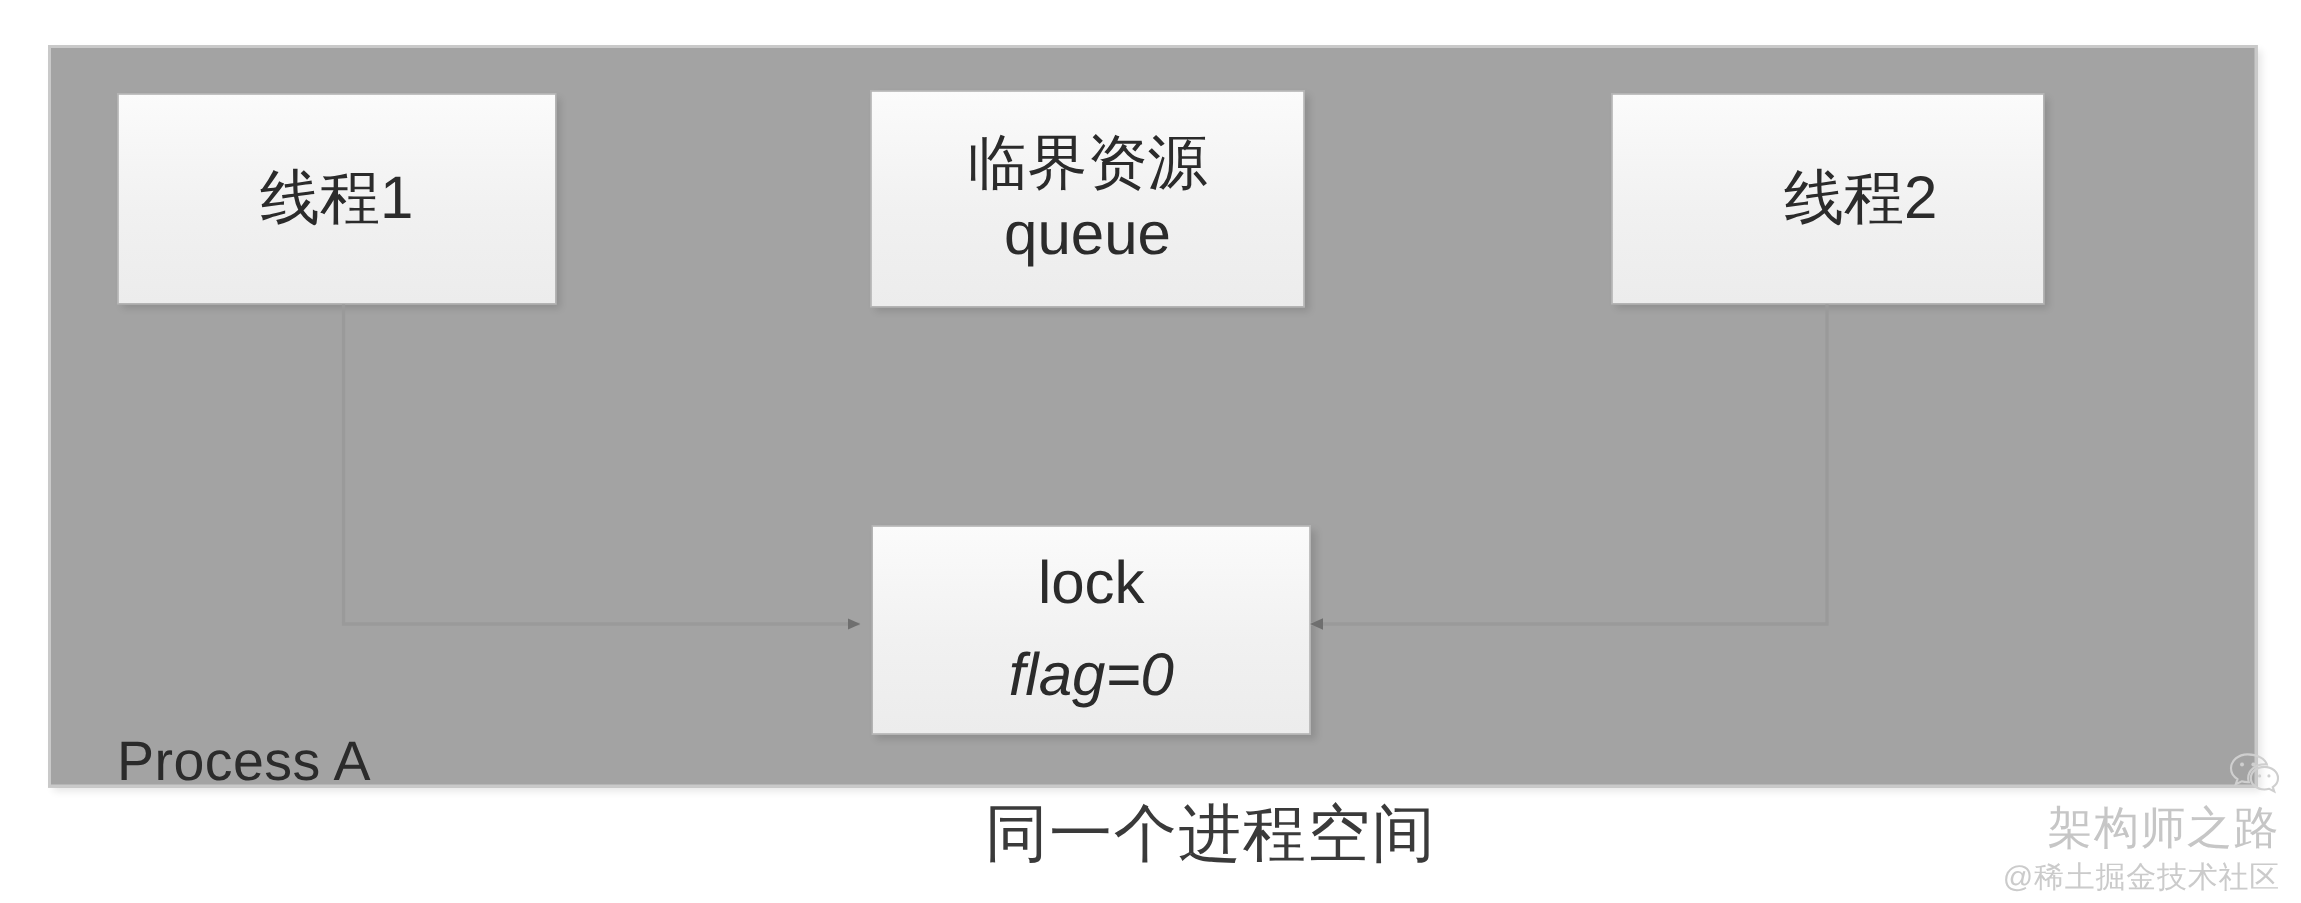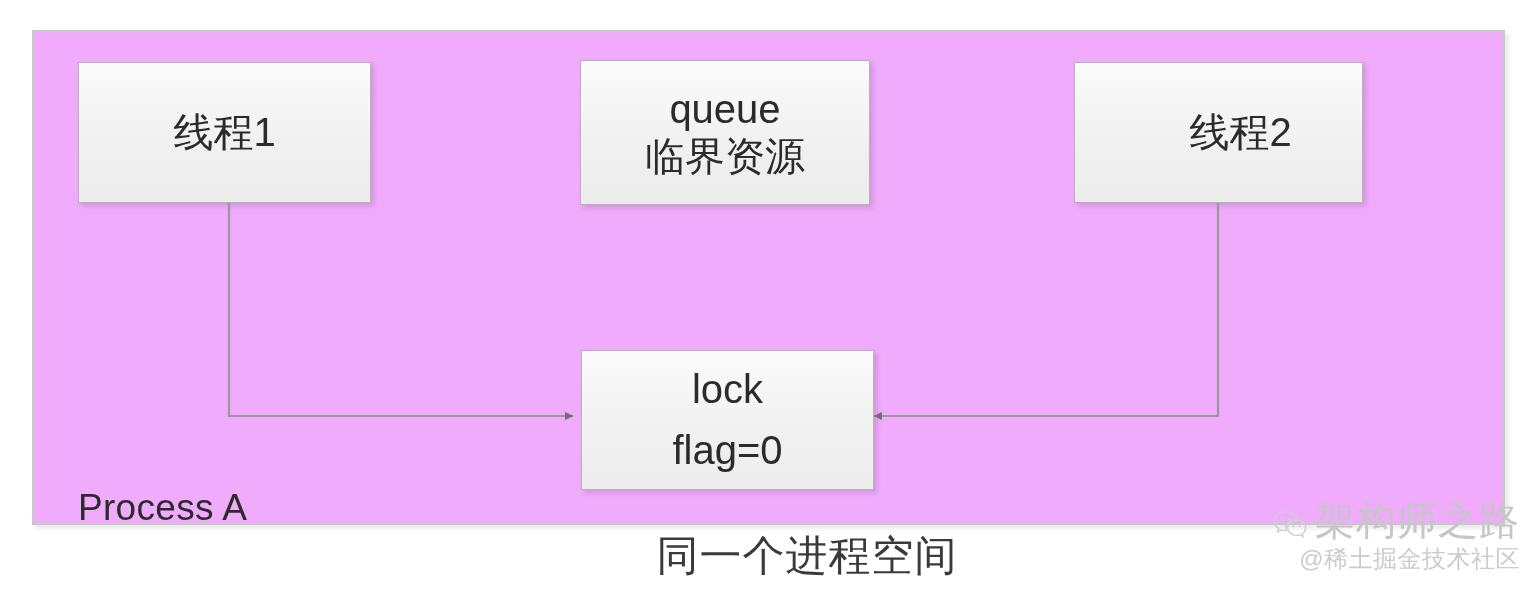--- a/index.html
+++ b/index.html
@@ -18,21 +18,21 @@
     overflow: hidden;
   }
 
   
   .process-container {
     position: absolute;
     left: 32px;
     top: 30px;
     width: 1473px;
     height: 495px;
-    background: #f0abfc;
+    background: #a3a3a3;
     border: 2px solid #c9c9c9;
     box-sizing: border-box;
     box-shadow: 3px 3px 5px rgba(0,0,0,0.10);
   }
 
   .process-label {
     position: absolute;
     left: 44px;
     top: 455px;
     font-size: 37px;
@@ -71,21 +71,21 @@
   }
   #node-thread2 {
     left: 1074px; top: 62px; width: 289px; height: 141px;
     font-size: 40px;
     padding-left: 44px;
   }
   #node-lock {
     left: 581px; top: 350px; width: 293px; height: 140px;
     font-size: 40px;
   }
-  #node-lock .line + .line { margin-top: 16px; }
+  #node-lock .line + .line { margin-top: 16px; font-style: italic; }
   #node-queue .line + .line { margin-top: 2px; }
 
   
   #connectors {
     position: absolute;
     left: 0; top: 0;
     width: 1534px;
     height: 602px;
     pointer-events: none;
   }
@@ -108,53 +108,54 @@
     position: absolute;
     right: 14px;
     top: 500px;
     width: 300px;
     text-align: right;
     color: #cfcfcf;
     user-select: none;
   }
   .watermark-top {
     display: flex;
-    align-items: center;
+    align-items: flex-end;
     justify-content: flex-end;
     gap: 8px;
-    font-size: 40px;
+    font-size: 30px;
     color: #c6c6c6;
     letter-spacing: 1px;
     line-height: 1;
+    flex-direction: column;
   }
   .watermark-sub {
     margin-top: 7px;
-    font-size: 24px;
+    font-size: 20px;
     color: #cbcbcb;
     letter-spacing: 0.5px;
     line-height: 1;
   }
   .wechat-icon { display: inline-block; width: 34px; height: 30px; }
 </style>
 </head>
 <body>
 
 <div id="stage">
 
   <div class="process-container">
     <span class="process-label">Process A</span>
   </div>
 
   <div class="node" id="node-thread1">
     <span class="line">线程1</span>
   </div>
 
   <div class="node" id="node-queue">
+    <span class="line">临界资源</span>
     <span class="line">queue</span>
-    <span class="line">临界资源</span>
   </div>
 
   <div class="node" id="node-thread2">
     <span class="line">线程2</span>
   </div>
 
   <div class="node" id="node-lock">
     <span class="line">lock</span>
     <span class="line">flag=0</span>
   </div>

